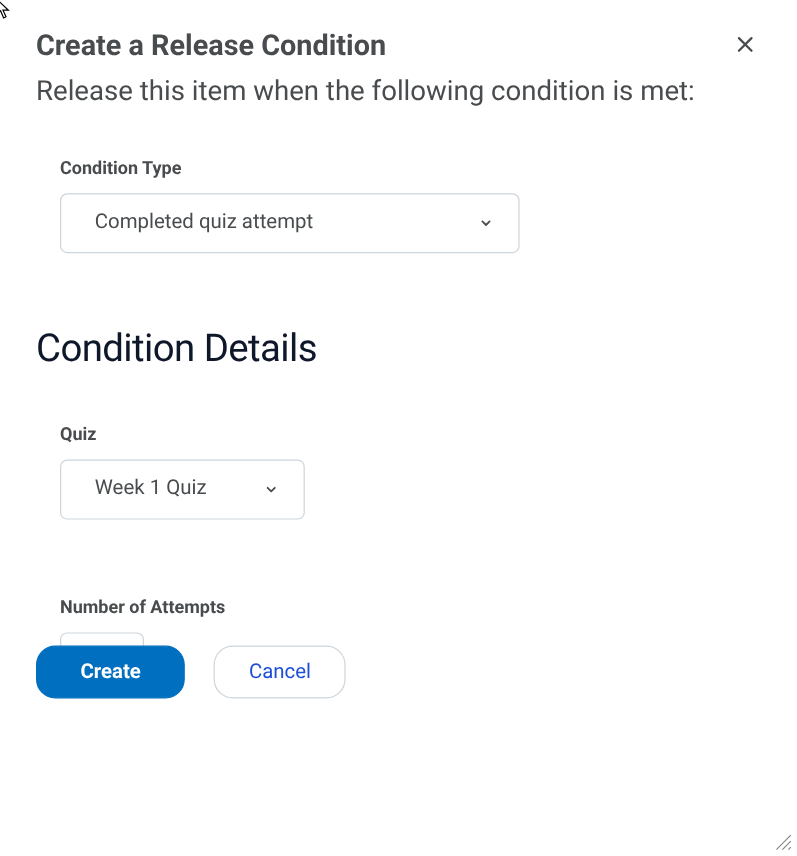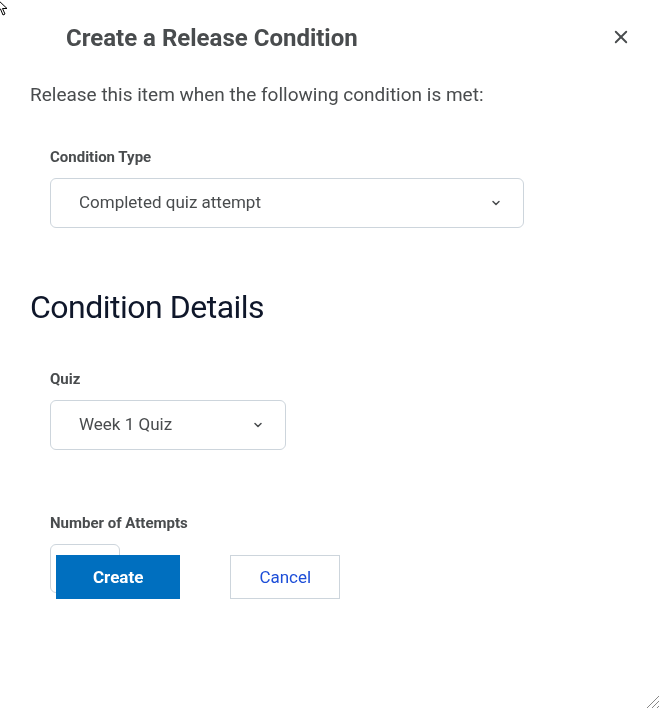--- a/index.html
+++ b/index.html
@@ -16,43 +16,42 @@
       color: #494c4e;
     }
     .dialog {
       padding: 24px 30px 30px 30px;
       position: relative;
     }
     .dialog-header {
       display: flex;
       justify-content: space-between;
       align-items: flex-start;
-      margin-left: 36px;
     }
     .dialog-title {
       font-size: 24px;
       font-weight: 700;
       color: #494c4e;
     }
     .close-btn {
       background: none;
       border: none;
       cursor: pointer;
       padding: 4px;
       font-size: 0;
       color: #494c4e;
     }
     .close-btn svg {
       width: 18px;
       height: 18px;
     }
     .intro-text {
-      font-size: 19px;
-      color: #494c4e;
-      margin-top: 31px;
+      font-size: 23px;
+      color: #494c4e;
+      margin-top: 10px;
       font-weight: 400;
     }
     .field-group {
       margin-top: 42px;
       padding-left: 20px;
     }
     .field-label {
       font-size: 15px;
       font-weight: 700;
       color: #494c4e;
@@ -72,24 +71,24 @@
       padding: 12px 54px 12px 28px;
       cursor: pointer;
       text-align: left;
       font-family: inherit;
       display: flex;
       align-items: center;
       justify-content: space-between;
       line-height: 1.4;
     }
     .select-wide {
-      width: 474px;
+      width: 383px;
     }
     .select-medium {
-      width: 236px;
+      width: 204px;
     }
     .select-small {
       width: 70px;
       padding-left: 18px;
       padding-right: 16px;
     }
     .chevron {
       position: absolute;
       right: 22px;
       top: 50%;
@@ -116,28 +115,27 @@
       margin-top: 64px;
     }
     .footer {
       position: absolute;
       bottom: 24px;
       left: 30px;
       display: flex;
       gap: 24px;
     }
     .btn {
-      border-radius: 0;
+      border-radius: 16px;
       font-size: 17px;
       font-weight: 400;
       padding: 11px 30px;
       cursor: pointer;
       font-family: inherit;
       min-width: 100px;
-      margin-left: 26px;
     }
     .btn-primary {
       background: #006fbf;
       color: #fff;
       border: 1px solid #006fbf;
       font-weight: 700;
       padding: 11px 36px;
     }
     .btn-secondary {
       background: #fff;

